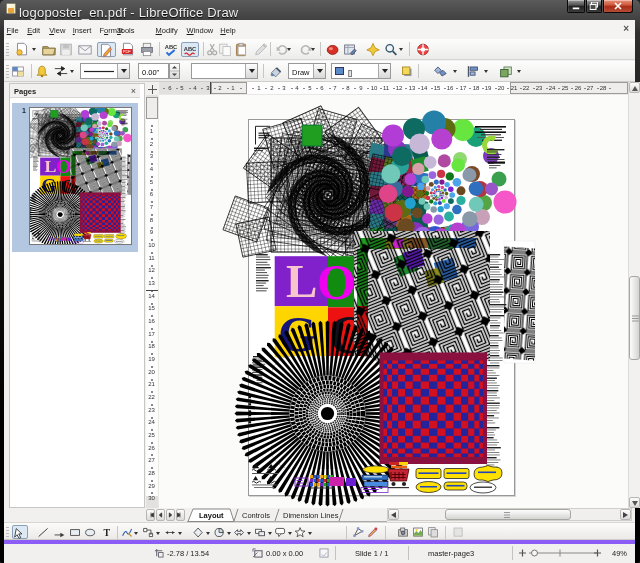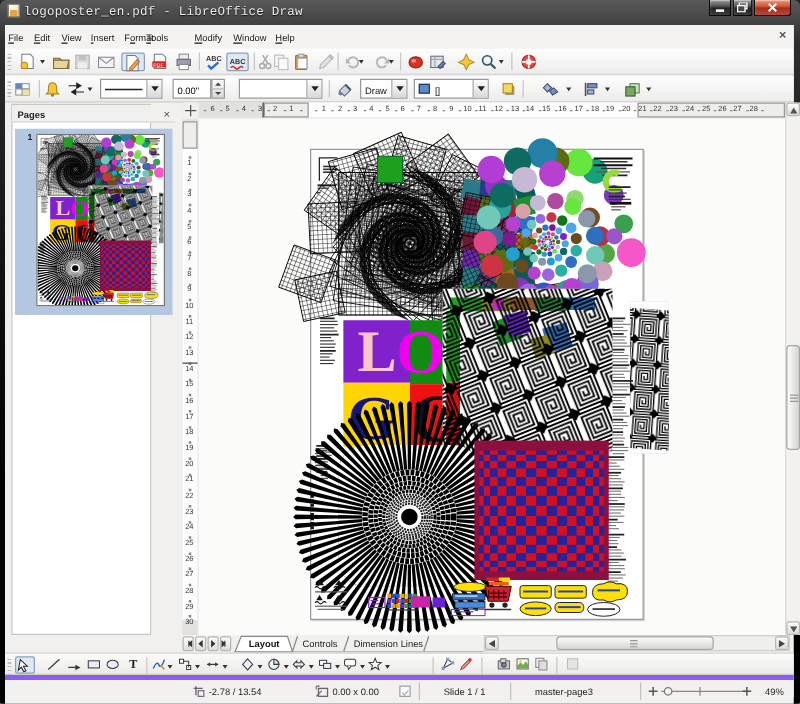--- a/index.html
+++ b/index.html
@@ -1,21 +1,21 @@
 <!DOCTYPE html>
 <html><head><meta charset="utf-8"><style>
 * { margin:0; padding:0; box-sizing:border-box; }
 html,body { width:640px; height:563px; overflow:hidden; }
 body { font-family:"Liberation Sans", sans-serif; background:#22262a; position:relative; }
 .win { position:absolute; left:0; top:0; width:640px; height:563px;
   background:linear-gradient(#5a5a5a,#2e2e2e 6%,#101010 40%,#000 75%);
   border-radius:5px 5px 3px 3px; }
 .titlebar { position:absolute; left:0; top:0; width:640px; height:20px; color:#fff; }
-.titlebar .tt { position:absolute; left:19px; top:5px; font-size:10px; color:#eee;
-  text-shadow:0 1px 1px #000; letter-spacing:.2px;font-family:Liberation Mono, monospace; }
+.titlebar .tt { position:absolute; left:19px; top:5px; font-size:13px; color:#eee;
+  text-shadow:0 1px 1px #000; letter-spacing:.2px; }
 .appicon { position:absolute; left:6px; top:3px; width:10px; height:11px;
   background:linear-gradient(135deg,#fffef2,#efe3b4); border:1px solid #887; border-radius:1px; }
 .appicon:after { content:""; position:absolute; left:1px; top:4px; width:6px; height:5px;
   background:#e8a33d; border-radius:1px; }
 .wbtn { position:absolute; top:0; height:13px; border:1px solid #0a0a0a; border-top:none;
   background:linear-gradient(#9a9a9a,#565656 40%,#222 55%,#3c3c3c);
   box-shadow:inset 0 1px 0 rgba(255,255,255,.4), inset 1px 0 0 rgba(255,255,255,.12); }
 .wbtn.min { left:567px; width:18px; border-radius:0 0 2px 2px; }
 .wbtn.max { left:586px; width:16px; border-radius:0 0 2px 2px; }
 .wbtn.cls { left:603px; width:30px; border-radius:0 0 3px 2px;
@@ -37,21 +37,21 @@
 .ib svg { position:absolute; left:0; top:0; }
 .boxed { border:1px solid #8aa0b8; background:#dce8f4; border-radius:2px; }
 .boxed svg { left:1px; top:0px; }
 .drop { position:absolute; top:9px; width:0; height:0; border-left:2.5px solid transparent;
   border-right:2.5px solid transparent; border-top:3.5px solid #333; }
 .combo { position:absolute; top:2px; height:16px; background:#fff; border:1px solid #999; font-size:7.5px; color:#111; }
 .combo .btn { position:absolute; right:0px; top:0px; width:12px; height:14px;
   background:linear-gradient(#fdfdfd,#d8d8d8); border-left:1px solid #aaa; }
 .combo .btn:after { content:""; position:absolute; left:3px; top:5px; border-left:3px solid transparent;
   border-right:3px solid transparent; border-top:4px solid #222; }
-.panel { position:absolute; left:5px; top:63px; width:112px; height:425px; background:#fff;
+.panel { position:absolute; left:5px; top:63px; width:136px; height:425px; background:#fff;
   border:1px solid #c8c6c2; }
 .panel .hd { position:absolute; left:0; top:0; width:130px; height:14px; background:#f1f0ee;
   border-bottom:1px solid #d8d6d4; font-size:7.5px; font-weight:bold; color:#222; }
 .pthumb { position:absolute; left:2px; top:19px; width:126px; height:149px; background:#b3c8e0; }
 .pthumb .pg { position:absolute; left:17px; top:4px; width:103px; height:138px; background:#fff;
   border:1px solid #777; overflow:hidden; }
 .pthumb .num { position:absolute; left:10px; top:4px; font-size:7px; color:#123; font-weight:bold; }
 .hruler { position:absolute; left:142px; top:62px; width:482px; height:13px; background:#e9e8e6;
   font-size:6px; color:#333; }
 .vruler { position:absolute; left:142px; top:75px; width:13px; height:413px; background:#e9e8e6;

